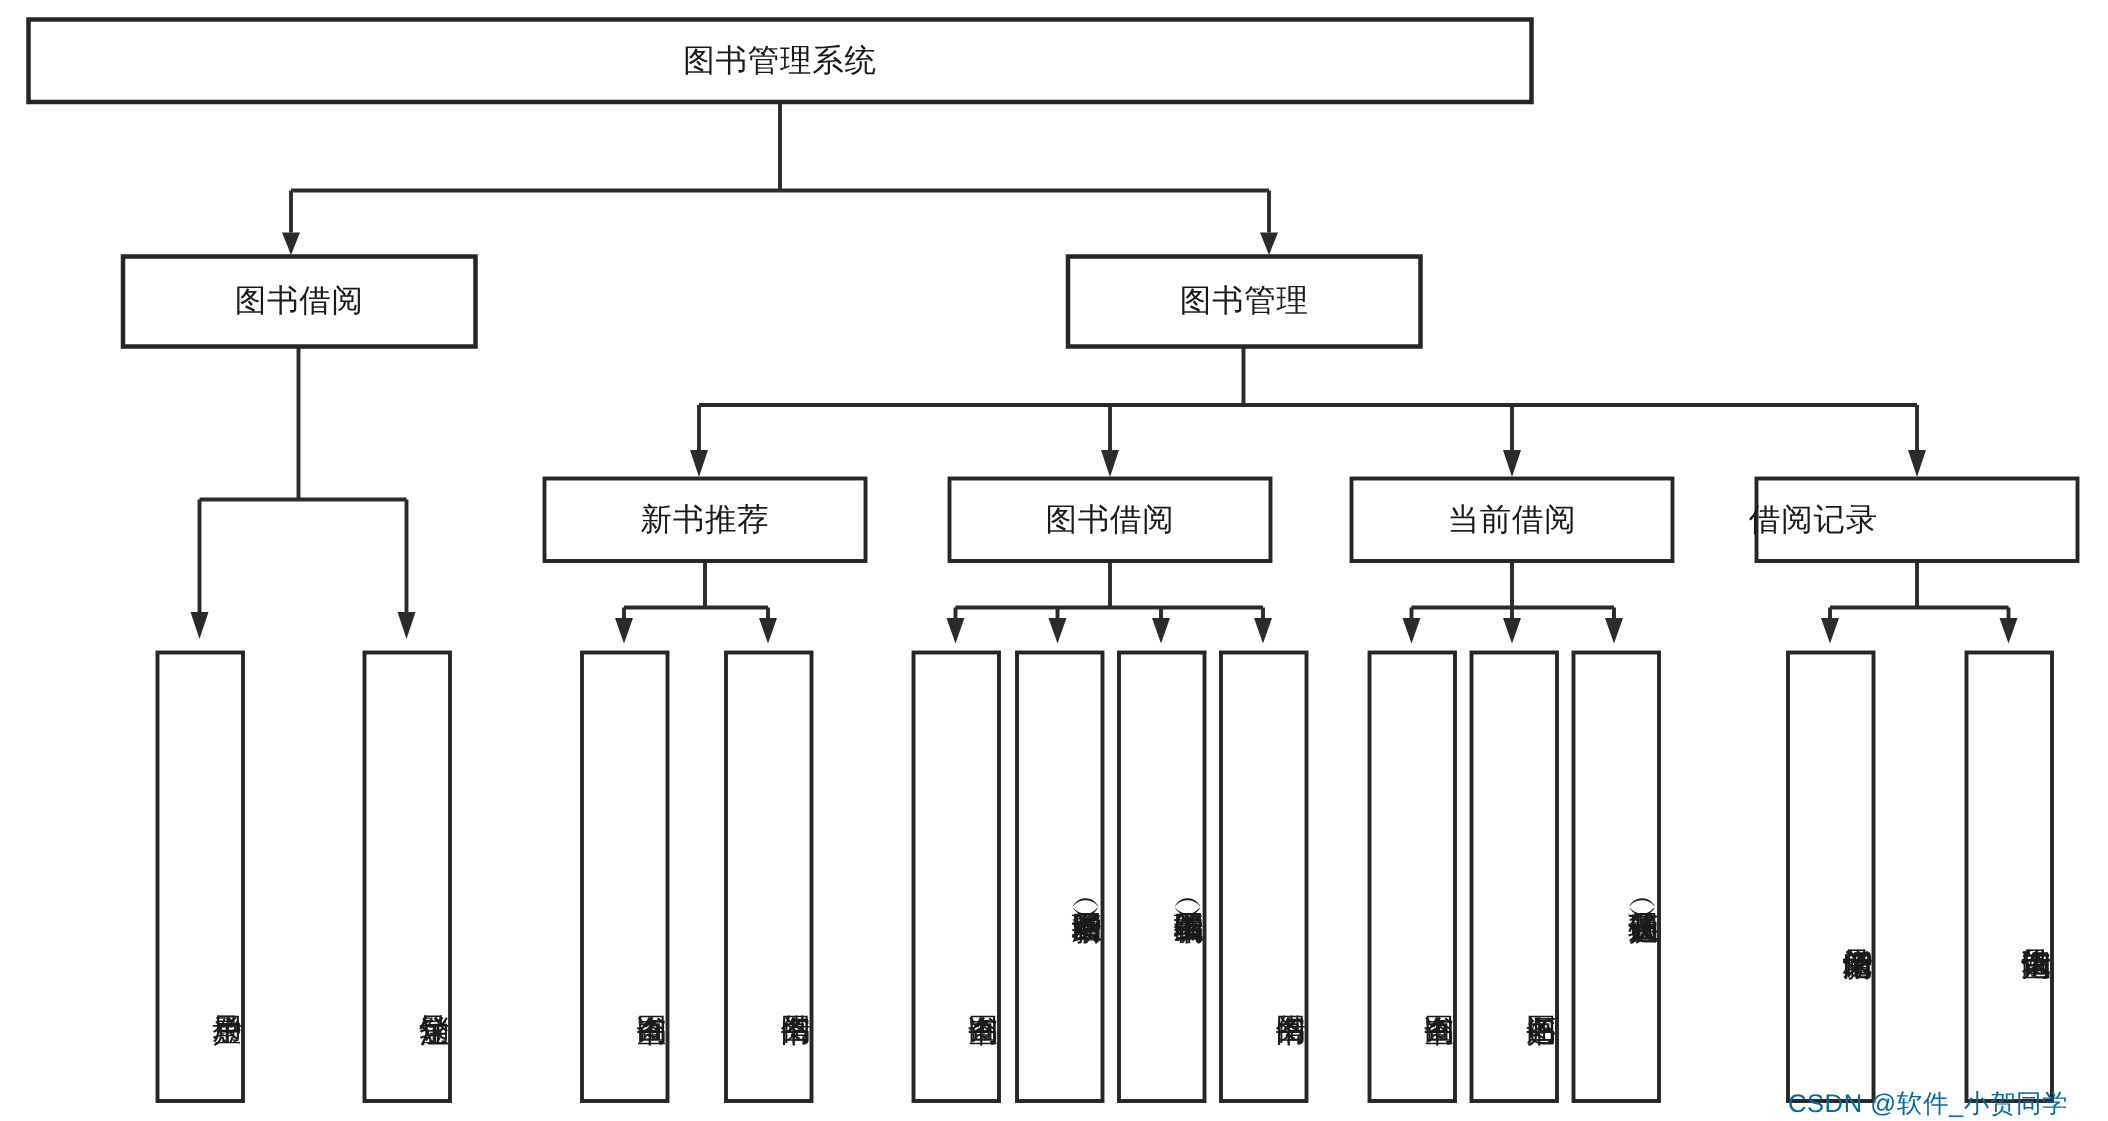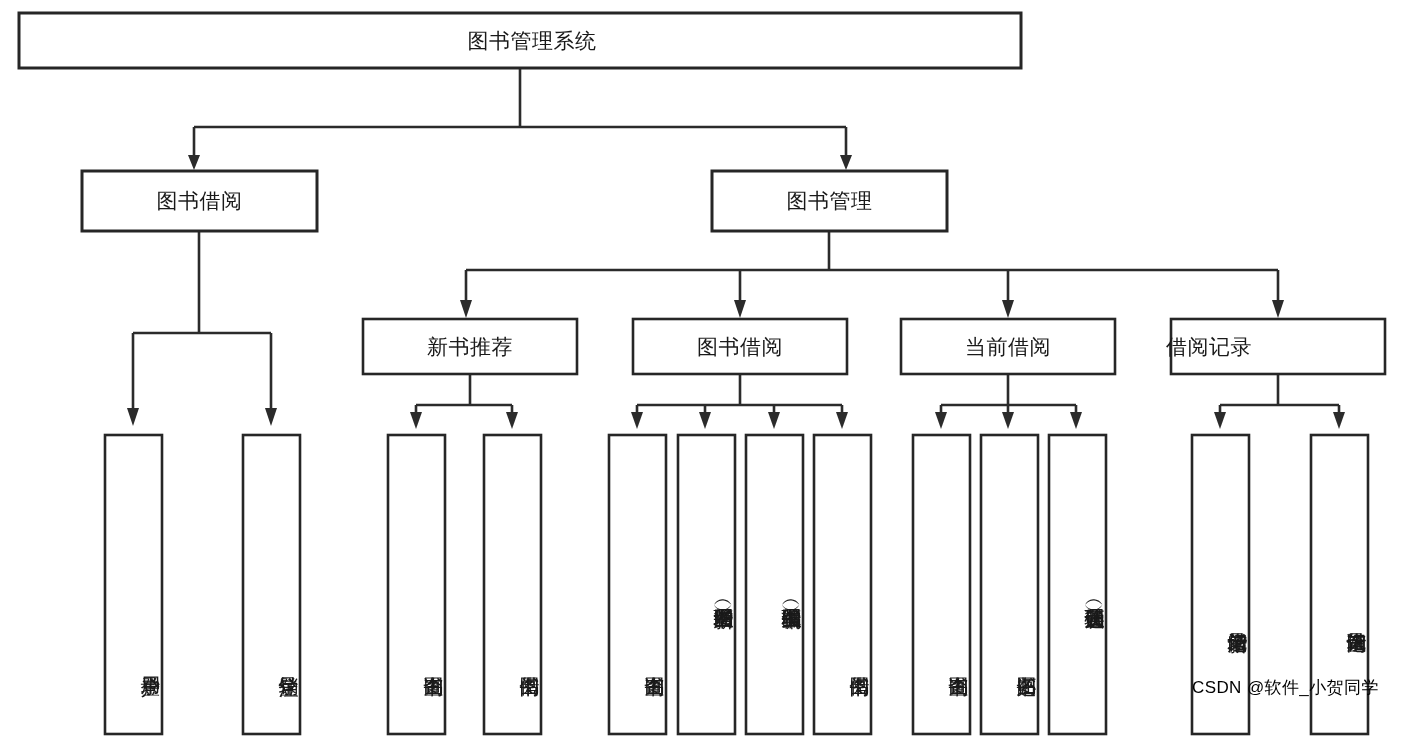--- a/index.html
+++ b/index.html
@@ -68,23 +68,23 @@
     line-height: 1.18;
     writing-mode: vertical-rl;
     text-orientation: upright;
     white-space: nowrap;
     pointer-events: none;
     padding-top: 6px;
   }
   .watermark {
     position: absolute;
     left: 1192px;
-    top: 676px;
+    top: 724px;
     font-size: 17px;
-    color: #000000;
+    color: #0369a1;
     white-space: nowrap;
     letter-spacing: 0.4px;
   }
 </style>
 </head>
 <body>
 
 <div id="diagram-root">
 
   <svg class="diagram-svg" viewBox="0 0 1405 747">
@@ -195,21 +195,21 @@
     <rect class="node-rect-thin" x="814" y="435" width="57" height="299"></rect>
 
     <rect class="node-rect-thin" x="913" y="435" width="57" height="299"></rect>
     <rect class="node-rect-thin" x="981" y="435" width="57" height="299"></rect>
     <rect class="node-rect-thin" x="1049" y="435" width="57" height="299"></rect>
 
     <rect class="node-rect-thin" x="1192" y="435" width="57" height="299"></rect>
     <rect class="node-rect-thin" x="1311" y="435" width="57" height="299"></rect>
   </svg>
 
-  <div class="node-label-h" style="left:31px; top:13px; width:1002px; height:55px;">图书管理系统</div>
+  <div class="node-label-h" style="left:19px; top:13px; width:1002px; height:55px;">图书管理系统</div>
 
   <div class="node-label-h" style="left:82px; top:171px; width:235px; height:60px;">图书借阅</div>
   <div class="node-label-h" style="left:712px; top:171px; width:235px; height:60px;">图书管理</div>
 
   <div class="node-label-h" style="left:363px; top:319px; width:214px; height:55px;">新书推荐</div>
   <div class="node-label-h" style="left:633px; top:319px; width:214px; height:55px;">图书借阅</div>
   <div class="node-label-h" style="left:901px; top:319px; width:214px; height:55px;">当前借阅</div>
   <div class="node-label-h" style="left:1102px; top:319px; width:214px; height:55px;">借阅记录</div>
 
   <div class="node-label-v" style="left:105px; top:435px; width:57px; height:299px; padding-top:76px;">用户登录</div>

